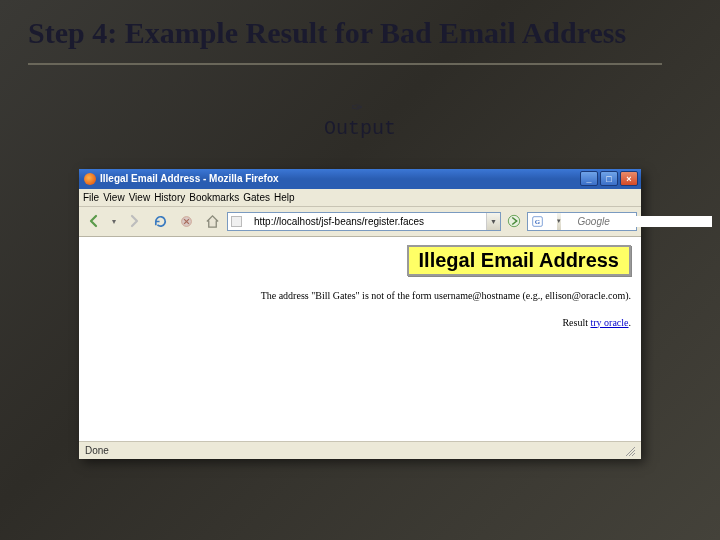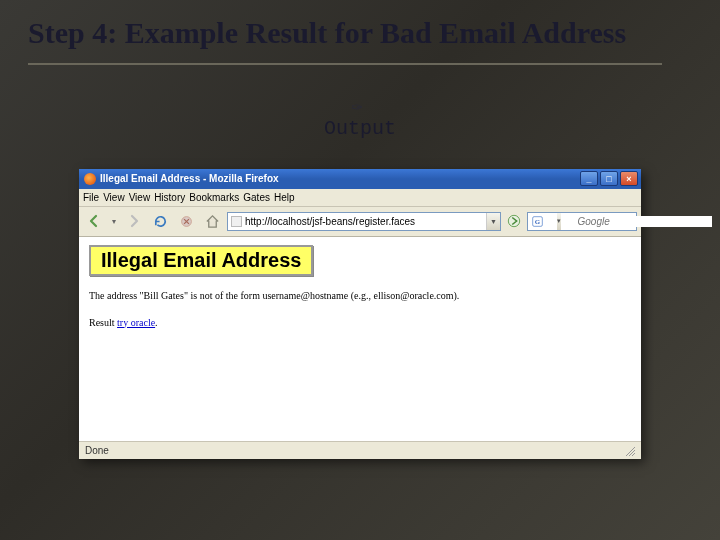--- a/index.html
+++ b/index.html
@@ -109,21 +109,21 @@
   .reload { color: #3a7ac0; font-size: 14px; }
   .stop { color: #c04a3a; font-size: 12px; }
   .home { color: #888; font-size: 13px; }
   .urlbox {
     flex: 1;
     height: 19px;
     background: #fff;
     border: 1px solid #7a9ac0;
     display: flex; align-items: center;
     padding: 0 3px;
-    gap: 3px;
+    gap: 12px;
   }
   .urlbox .pageicon {
     width: 11px; height: 11px;
     background: #f0f0f0;
     border: 1px solid #bbb;
     flex-shrink: 0;
   }
   .urlbox input {
     border: none; outline: none;
     font-size: 10px; flex: 1;
@@ -159,21 +159,21 @@
     border: none; outline: none;
     font-size: 10px; flex: 1;
     color: #999; font-style: italic;
     font-family: Tahoma, sans-serif;
   }
   
   .content {
     flex: 1;
     background: #fff;
     padding: 6px 10px;
-    text-align: left;
+    text-align: right;
     color: #000;
     font-family: 'Times New Roman', serif;
   }
   .err-box {
     display: inline-block;
     background: #ffff66;
     border: 2px solid #999;
     padding: 2px 10px;
     font-size: 20px;
     font-weight: bold;

